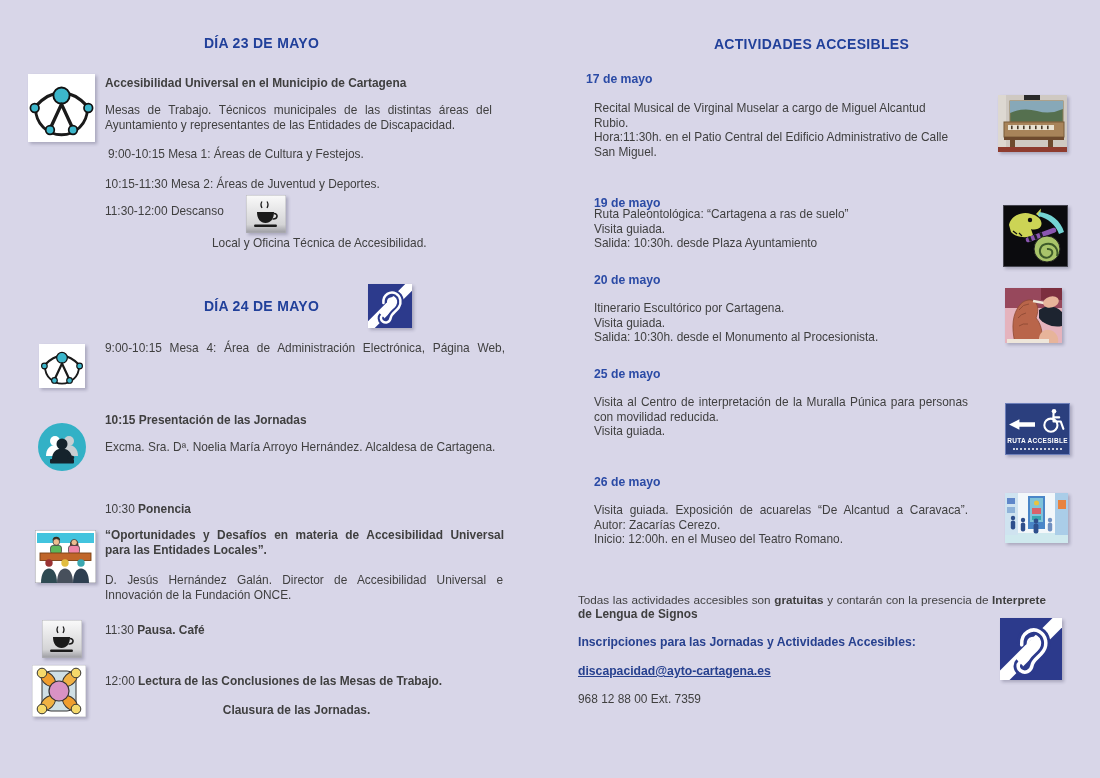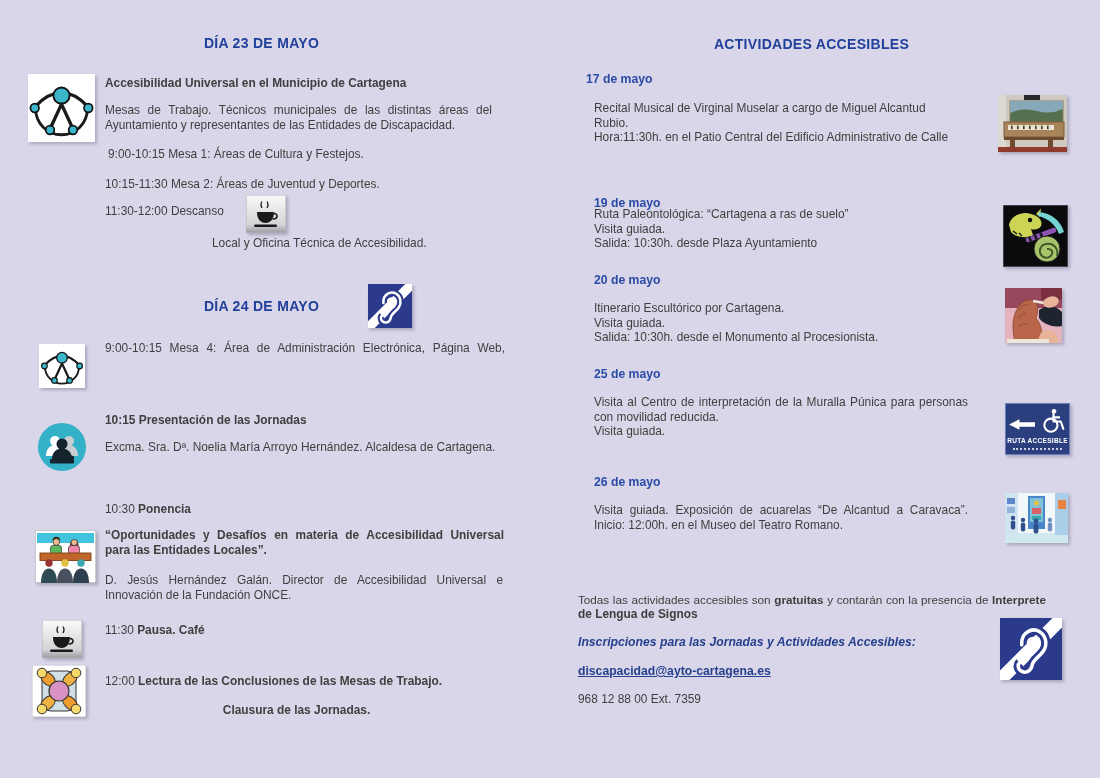--- a/index.html
+++ b/index.html
@@ -14,21 +14,21 @@
   }
   .abs { position:absolute; }
   .b { font-weight:bold; }
   .title { font-weight:bold; color:#21409a; font-size:14px; letter-spacing:.3px; }
   .date { font-weight:bold; color:#2a4aa5; font-size:12.2px; }
   .just { text-align:justify; text-align-last:justify; }
   .center { text-align:center; }
   .icon { position:absolute; }
   .icon svg { width:100%; height:100%; display:block; }
   .shadow { box-shadow:2px 2px 3px rgba(60,60,90,.3); }
-  .navy { color:#27418f;font-style:italic; }
+  .navy { color:#27418f; }
   a.email { color:#27418f; font-weight:bold; text-decoration:underline; font-size:12.2px; }
   .ruta-sign { background:#2b3f7e; border:1px solid #6d7fba; }
   .ruta-label { position:absolute; left:0; right:0; top:33px; text-align:center;
     color:#fff; font-weight:bold; font-size:6.5px; letter-spacing:.3px; line-height:7px; }
   .ruta-sub { position:absolute; left:7px; right:7px; top:44px; border-top:2px dotted rgba(255,255,255,.75); }
 </style>
 </head>
 <body>
 
 <div class="abs title center" style="left:30px;top:36px;width:463px">DÍA 23 DE MAYO</div>
@@ -206,20 +206,21 @@
 
 <div class="abs b center" style="left:105px;top:703px;width:383px">Clausura de las Jornadas.</div>
 
 <div class="abs title center" style="left:580px;top:37px;width:463px">ACTIVIDADES ACCESIBLES</div>
 
 <div class="abs date" style="left:586px;top:72px">17 de mayo</div>
 <div class="abs" style="left:594px;top:101px;width:382px">
   <div>Recital Musical de Virginal Muselar a cargo de Miguel Alcantud</div>
   <div>Rubio.</div>
   <div>Hora:11:30h. en el Patio Central del Edificio Administrativo de Calle</div>
+  <div>San Miguel.</div>
 </div>
 <div class="icon shadow" style="left:998px;top:95px;width:69px;height:57px">
   <svg viewBox="0 0 69 57">
     <rect width="69" height="57" fill="#cfc9c2"></rect>
     <rect x="0" y="0" width="8" height="57" fill="#ddd8d1"></rect>
     <rect x="26" y="0" width="16" height="5" fill="#2a2a2a"></rect>
     <rect x="12" y="6" width="53" height="21" fill="#55704f" stroke="#8a7a55"></rect>
     <path d="M12,6 h53 v8 q-13,6 -26,2 q-14,-4 -27,2 z" fill="#87a8b8"></path>
     <rect x="6" y="27" width="60" height="15" fill="#a8845a" stroke="#7a5c38"></rect>
     <rect x="10" y="30" width="46" height="5" fill="#e9e2d2"></rect>
@@ -305,20 +306,21 @@
       <path d="M12,9 L17.5,9" stroke="#ffffff" stroke-width="2" stroke-linecap="round"></path>
     </svg>
   </div>
   <div class="ruta-label">RUTA ACCESIBLE</div>
   <div class="ruta-sub"></div>
 </div>
 
 <div class="abs date" style="left:594px;top:475px">26 de mayo</div>
 <div class="abs" style="left:594px;top:503px;width:374px">
   <div class="just">Visita guiada. Exposición de acuarelas “De Alcantud a Caravaca”.</div>
+  <div>Autor: Zacarías Cerezo.</div>
   <div>Inicio: 12:00h. en el Museo del Teatro Romano.</div>
 </div>
 <div class="icon shadow" style="left:1005px;top:493px;width:63px;height:50px">
   <svg viewBox="0 0 63 50">
     <rect width="63" height="50" fill="#f2f7fa"></rect>
     <rect x="0" y="40" width="63" height="10" fill="#cfe9ee"></rect>
     <rect x="0" y="0" width="13" height="42" fill="#cfe3f0"></rect>
     <rect x="2" y="5" width="8" height="6" fill="#5f87c9"></rect>
     <rect x="2" y="14" width="8" height="6" fill="#8fb3d9"></rect>
     <rect x="23" y="3" width="17" height="33" fill="#4a86c8"></rect>

